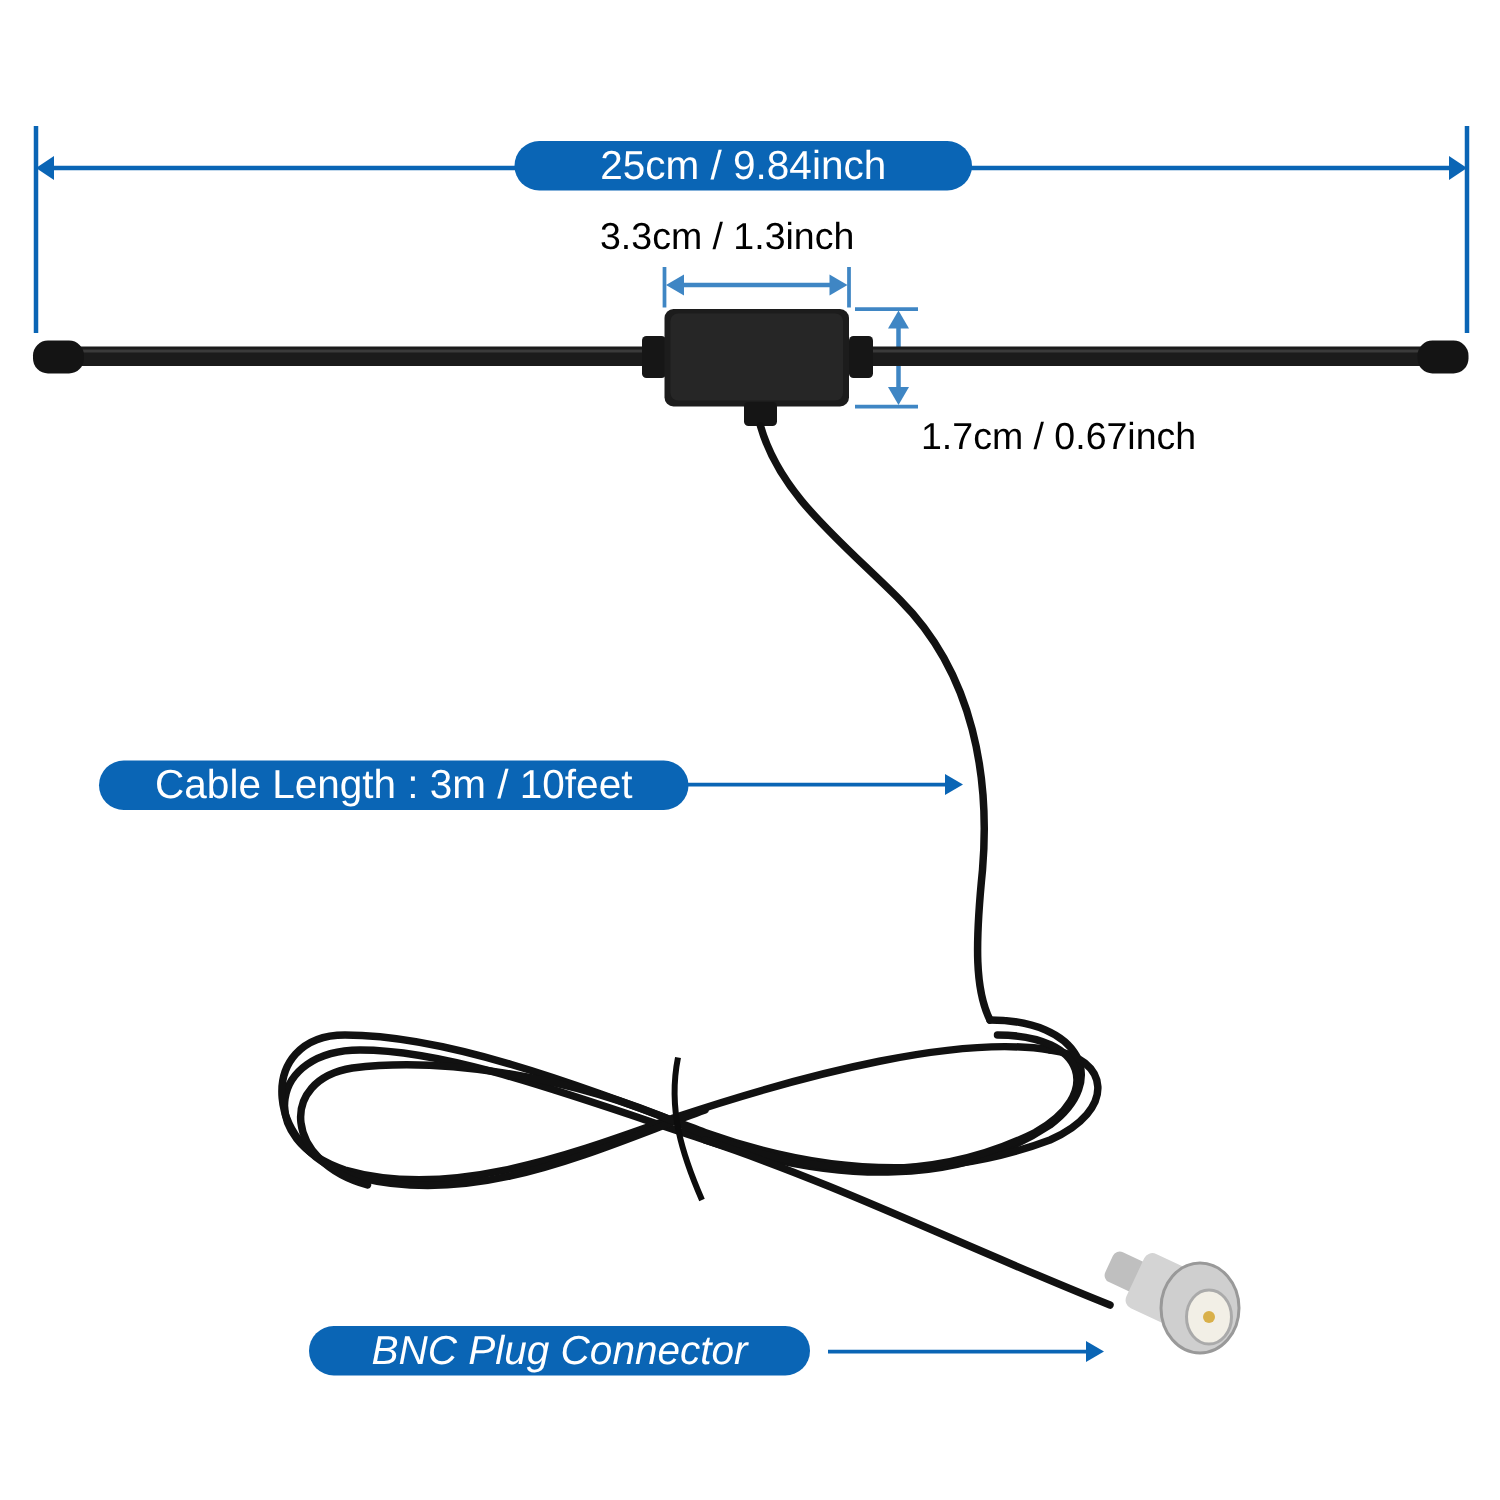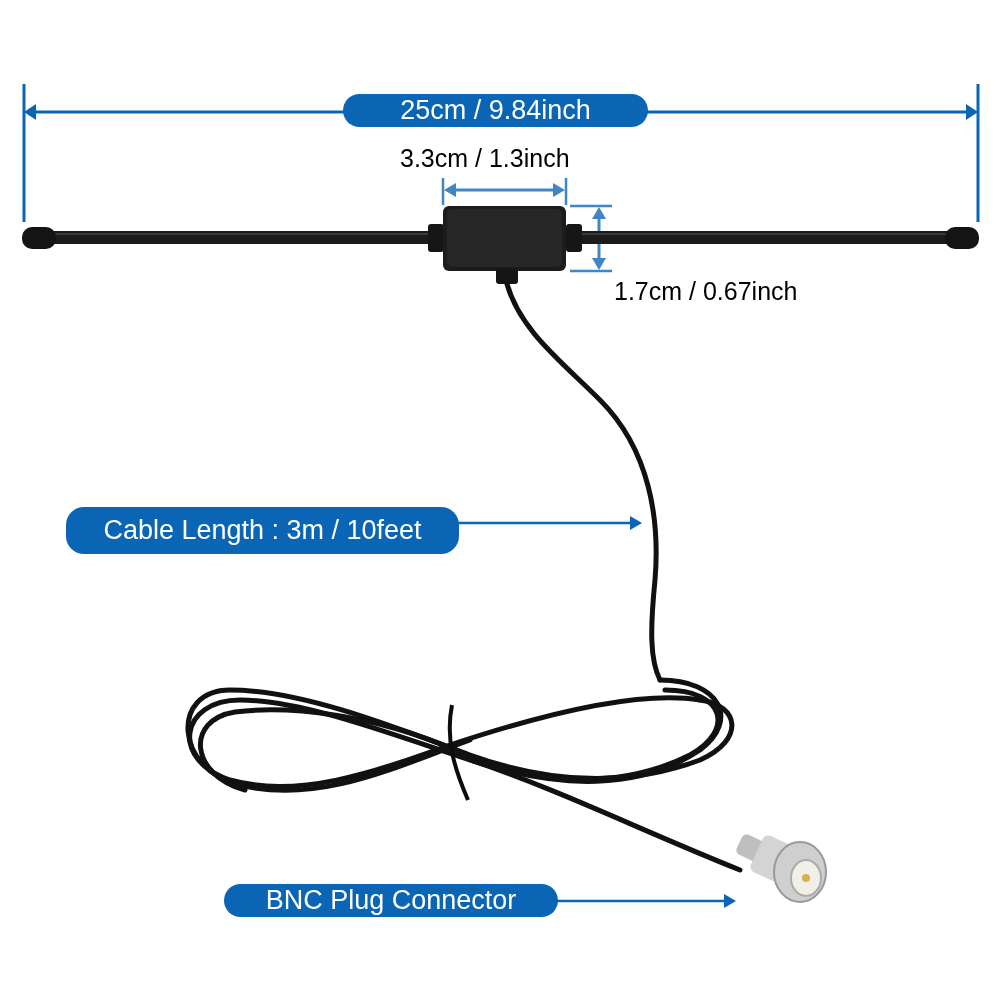--- a/index.html
+++ b/index.html
@@ -79,14 +79,14 @@
   </g>
   <g stroke="#0a65b5" fill="#0a65b5">
     <line x1="552" y1="901" x2="726" y2="901" stroke-width="2.5"></line>
     <polygon points="736,901 724,894 724,908" stroke="none"></polygon>
   </g>
 </svg>
 
 <div class="pill" style="left:343px;top:94px;width:305px;height:33px;">25cm / 9.84inch</div>
 <div class="dimtext" style="left:400px;top:144px;">3.3cm / 1.3inch</div>
 <div class="dimtext" style="left:614px;top:277px;">1.7cm / 0.67inch</div>
-<div class="pill" style="left:66px;top:507px;width:393px;height:47px;">Cable Length : 3m / 10feet</div>
-<div class="pill" style="left:224px;top:884px;width:334px;height:33px;">BNC Plug Connector</div>
+<div class="pill" style="left:66px;top:507px;width:393px;height:33px;">Cable Length : 3m / 10feet</div>
+<div class="pill" style="left:206px;top:884px;width:334px;height:33px;font-style:italic;">BNC Plug Connector</div>
 
 </body></html>

